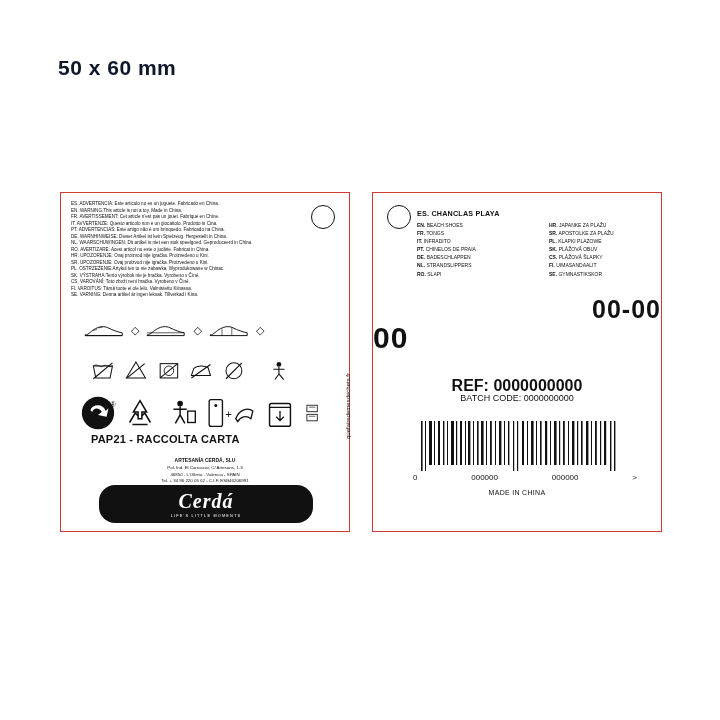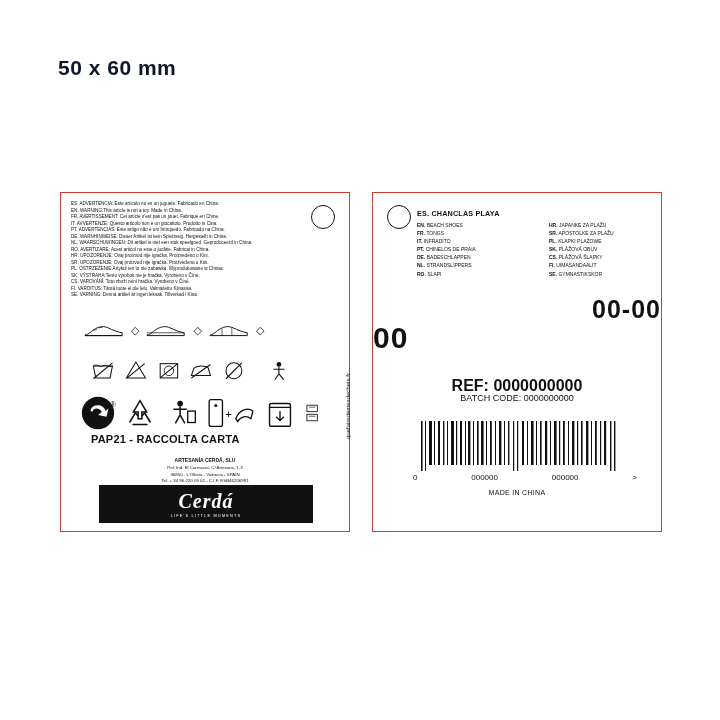--- a/index.html
+++ b/index.html
@@ -65,21 +65,21 @@
     position:absolute;left:0;right:0;top:264px;text-align:center;
     font-size:5px;font-weight:bold;
   }
   .brand-addr{
     position:absolute;left:0;right:0;top:272px;text-align:center;
     font-size:4.4px;line-height:1.5;color:#111;
   }
   .brand-box{
     position:absolute;left:38px;top:292px;width:214px;height:38px;
     background:#111;color:#fff;display:flex;flex-direction:column;
-    align-items:center;justify-content:center;
+    align-items:center;justify-content:center;border-radius:16px;
   }
   .brand-name{
     font-family:"Liberation Serif", serif;
     font-size:20px;font-style:italic;font-weight:bold;letter-spacing:1px;line-height:1;
   }
   .brand-tag{font-size:3.8px;letter-spacing:1.2px;margin-top:3px;}
   
   #right-panel{left:372px;top:192px;width:290px;height:340px;}
   #right-hole{left:14px;top:12px;}
   .prod-title{

